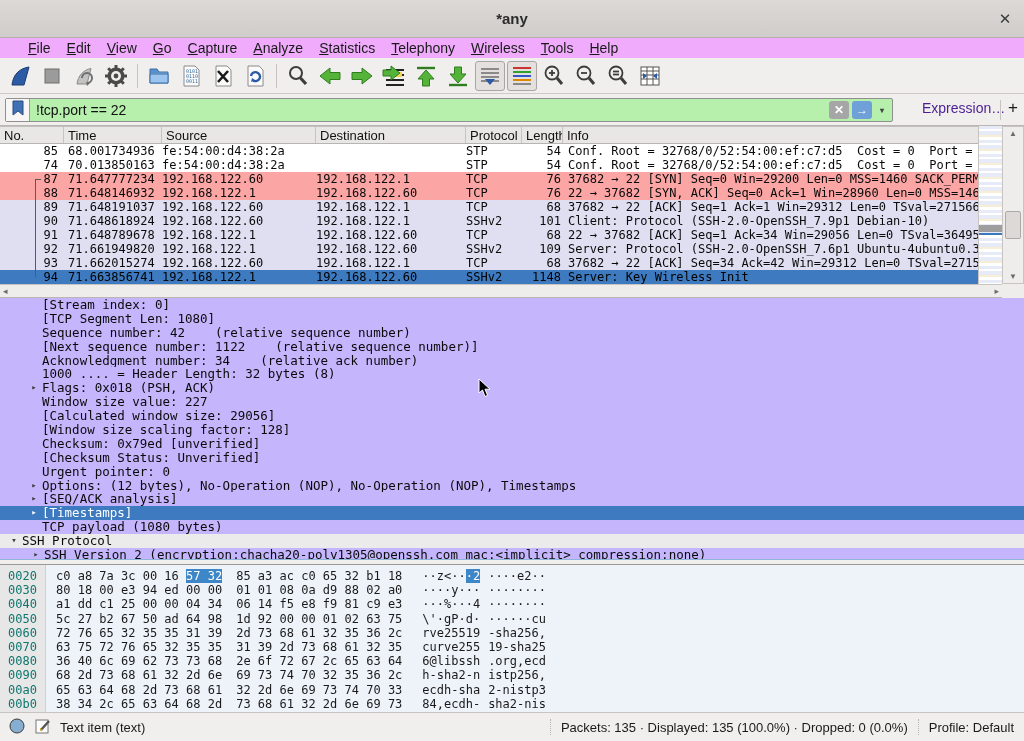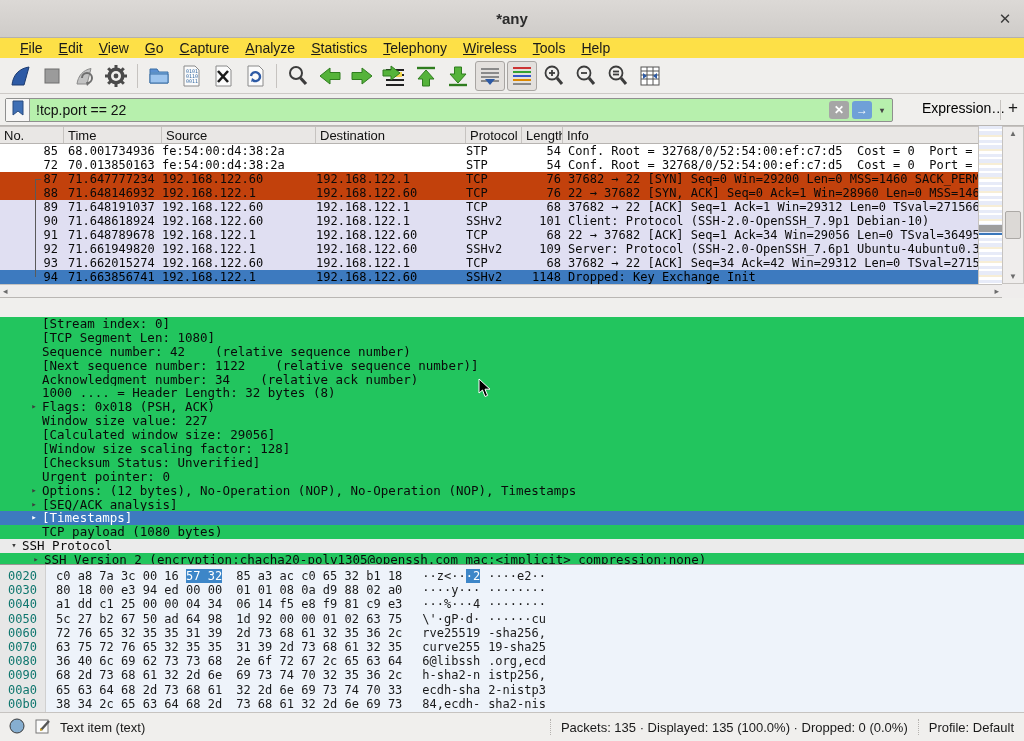--- a/index.html
+++ b/index.html
@@ -9,21 +9,21 @@
   
   #titlebar { position:absolute; left:0; top:0; width:1024px; height:38px;
     background:linear-gradient(#dcd9d6,#cfccc9); border-bottom:1px solid #b4b1ae; }
   #window-title { position:absolute; left:0; right:0; top:10px; text-align:center;
     font-size:15px; font-weight:bold; color:#2b2b2b; }
   #close-btn { position:absolute; right:8px; top:8px; width:22px; height:22px;
     font-size:15px; color:#3a3a3a; text-align:center; line-height:22px; cursor:default; }
 
   
   #menubar { position:absolute; left:0; top:38px; width:1024px; height:20px;
-    background:#fde047; display:flex; align-items:center; padding-left:12px; }
+    background:#f0abfc; display:flex; align-items:center; padding-left:20px; }
   .menu-item { display:inline-block; padding:2px 8px; font-size:14px; color:#1a1a1a; }
   .menu-item::first-letter { text-decoration:underline; }
 
   
   #toolbar { position:absolute; left:0; top:58px; width:1024px; height:36px;
     background:#f0efed; border-bottom:1px solid #cdcac7; display:flex; align-items:center; padding-left:4px; }
   .tbtn { width:30px; height:30px; display:flex; align-items:center; justify-content:center; margin:0 1px; }
   .tbtn.pressed { background:#e3e0dd; border:1px solid #a8a5a2; border-radius:3px; }
   .tsep { width:1px; height:24px; background:#c6c3c0; margin:0 5px; }
   .tbtn svg { display:block; }
@@ -35,21 +35,21 @@
     background:#b7f0ad; border:1px solid #8f8f8f; border-radius:2px; display:flex; align-items:center; }
   #bookmark-btn { width:24px; height:22px; background:#f7f6f5; border-right:1px solid #9a9a9a;
     display:flex; align-items:center; justify-content:center; }
   #filter-input { flex:1; background:transparent; border:none; outline:none;
     font-family:"Liberation Sans",sans-serif; font-size:14px; color:#111; padding-left:6px; }
   .ff-btn { width:20px; height:18px; border-radius:3px; margin-right:3px; display:flex;
     align-items:center; justify-content:center; font-size:12px; font-weight:bold; color:#fff; }
   #clear-btn { background:#a6a6a6; }
   #apply-btn { background:#6fa0d8; }
   #dropdown-btn { width:14px; color:#444; font-size:8px; background:transparent; }
-  #expression-btn { position:absolute; left:922px; top:6px; font-size:14px; color:#000000; }
+  #expression-btn { position:absolute; left:922px; top:6px; font-size:14px; color:#4c1d95; }
   #filter-add-sep { position:absolute; left:1000px; top:6px; height:20px; width:1px; background:#c6c3c0; }
   #add-filter-btn { position:absolute; left:1008px; top:4px; font-size:17px; color:#1a1a1a; }
 
   
   #plist-header { position:absolute; left:0; top:126px; width:1002px; height:18px;
     background:#e9e7e5; border-top:1px solid #c2bfbc; border-bottom:1px solid #b7b4b1;
     display:flex; font-size:13px; color:#111; }
   .phc { padding:1px 0 0 4px; border-right:1px solid #c6c3c0; overflow:hidden; white-space:nowrap; }
   .col-no{width:64px;} .col-time{width:98px;} .col-source{width:154px;} .col-dest{width:150px;}
   .col-proto{width:56px;} .col-len{width:41px;} .col-info{flex:1; border-right:none;}
@@ -58,21 +58,21 @@
     background:#fff; font-family:"DejaVu Sans Mono",monospace; font-size:12px; color:#0a0a0a; }
   .prow { height:14px; line-height:14px; display:flex; white-space:pre; }
   .c-no{width:64px; text-align:right; padding-right:6px;}
   .c-time{width:98px; padding-left:4px;}
   .c-src{width:154px; padding-left:0;}
   .c-dst{width:150px;}
   .c-pro{width:56px;}
   .c-len{width:41px; text-align:right; padding-right:2px;}
   .c-inf{flex:1; padding-left:5px; overflow:hidden;}
   .row-plain{background:#ffffff;}
-  .row-gray{background:#c2410c;}
+  .row-gray{background:#fca5a5;}
   .row-lav{background:#e0dff2;}
   .row-sel{background:#3d7abf; color:#000000;align-items:flex-end;}
   #stream-bracket { position:absolute; left:35px; top:179px; width:6px; height:98px;
     border-left:1px solid #5a5a5a; border-top:1px solid #5a5a5a; }
 
   
   #minimap { position:absolute; left:978px; top:126px; width:24px; height:158px; background:
     repeating-linear-gradient(180deg,#e7ebf8 0 3px,#ffffff 3px 5px,#e7ebf8 5px 9px,#f7eed6 9px 11px,#ffffff 11px 14px);
     border-left:1px solid #c6c3c0; }
   #mm-mark { position:absolute; left:0; top:99px; width:100%; height:7px; background:#9e9e9e; }
@@ -80,23 +80,23 @@
   .vscroll { position:absolute; background:#efedec; border:1px solid #c6c3c0; }
   #plist-vscroll { left:1002px; top:126px; width:22px; height:158px; }
   .sb-arrow { position:absolute; left:0; width:100%; text-align:center; font-size:8px; color:#6b6b6b; }
   .sb-slider { position:absolute; left:2px; right:2px; background:#dcd9d6; border:1px solid #aca9a6; border-radius:2px; }
   #hscroll { position:absolute; left:0; top:284px; width:1002px; height:14px;
     background:#efedec; border-top:1px solid #c6c3c0; border-bottom:1px solid #b9b6b3; }
   .hs-arrow { position:absolute; top:1px; font-size:9px; color:#6b6b6b; }
   #corner-box { position:absolute; left:1002px; top:284px; width:22px; height:14px; background:#efedec; }
 
   
-  #details { position:absolute; left:0; top:298px; width:1024px; height:262px; background:#22c55e;
+  #details { position:absolute; left:0; top:298px; width:1024px; height:262px; background:#c4b5fd;
     border-bottom:1px solid #8fb6d8; overflow:hidden;
-    font-family:"DejaVu Sans Mono",monospace; font-size:12.5px; color:#0a0a0a;margin-top:19px; }
+    font-family:"DejaVu Sans Mono",monospace; font-size:12.5px; color:#0a0a0a; }
   .dline { height:13.9px; line-height:13.9px; display:flex; white-space:pre; overflow:hidden; }
   .dtri { width:16px; text-align:center; font-size:9px; color:#3c3c3c; flex:0 0 16px; }
   .pad-root { padding-left:6px; }
   .pad-child { padding-left:26px; }
   .pad-child2 { padding-left:28px; }
   .dline.sel { background:#3d7abf; color:#ffffff; }
   .dline.sel .dtri { color:#ffffff; }
   .dline.band { background:#ebebeb; }
 
   
@@ -397,21 +397,21 @@
       <span class="c-no">85</span>
       <span class="c-time">68.001734936</span>
       <span class="c-src">fe:54:00:d4:38:2a</span>
       <span class="c-dst"></span>
       <span class="c-pro">STP</span>
       <span class="c-len">54</span>
       <span class="c-inf">Conf. Root = 32768/0/52:54:00:ef:c7:d5  Cost = 0  Port = </span>
     </div>
 
     <div class="prow row-plain">
-      <span class="c-no">72</span>
+      <span class="c-no">74</span>
       <span class="c-time">70.013850163</span>
       <span class="c-src">fe:54:00:d4:38:2a</span>
       <span class="c-dst"></span>
       <span class="c-pro">STP</span>
       <span class="c-len">54</span>
       <span class="c-inf">Conf. Root = 32768/0/52:54:00:ef:c7:d5  Cost = 0  Port = </span>
     </div>
 
     <div class="prow row-gray">
       <span class="c-no">87</span>
@@ -483,21 +483,21 @@
       <span class="c-inf">37682 → 22 [ACK] Seq=34 Ack=42 Win=29312 Len=0 TSval=2715</span>
     </div>
 
     <div class="prow row-sel">
       <span class="c-no">94</span>
       <span class="c-time">71.663856741</span>
       <span class="c-src">192.168.122.1</span>
       <span class="c-dst">192.168.122.60</span>
       <span class="c-pro">SSHv2</span>
       <span class="c-len">1148</span>
-      <span class="c-inf">Dropped: Key Exchange Init</span>
+      <span class="c-inf">Server: Key Wireless Init</span>
     </div>
   </div>
 <div id="stream-bracket"></div>
 
 <div id="minimap">
   <div id="mm-mark"></div>
   <div id="mm-line"></div>
 </div>
 
 <div class="vscroll" id="plist-vscroll">
@@ -567,20 +567,25 @@
       <span class="dtri"></span>
       <span class="dtext">[Calculated window size: 29056]</span>
     </div>
 
     <div class="dline">
       <span class="spacer pad-child"></span>
       <span class="dtri"></span>
       <span class="dtext">[Window size scaling factor: 128]</span>
     </div>
 
+    <div class="dline">
+      <span class="spacer pad-child"></span>
+      <span class="dtri"></span>
+      <span class="dtext">Checksum: 0x79ed [unverified]</span>
+    </div>
 
     <div class="dline">
       <span class="spacer pad-child"></span>
       <span class="dtri"></span>
       <span class="dtext">[Checksum Status: Unverified]</span>
     </div>
 
     <div class="dline">
       <span class="spacer pad-child"></span>
       <span class="dtri"></span>

